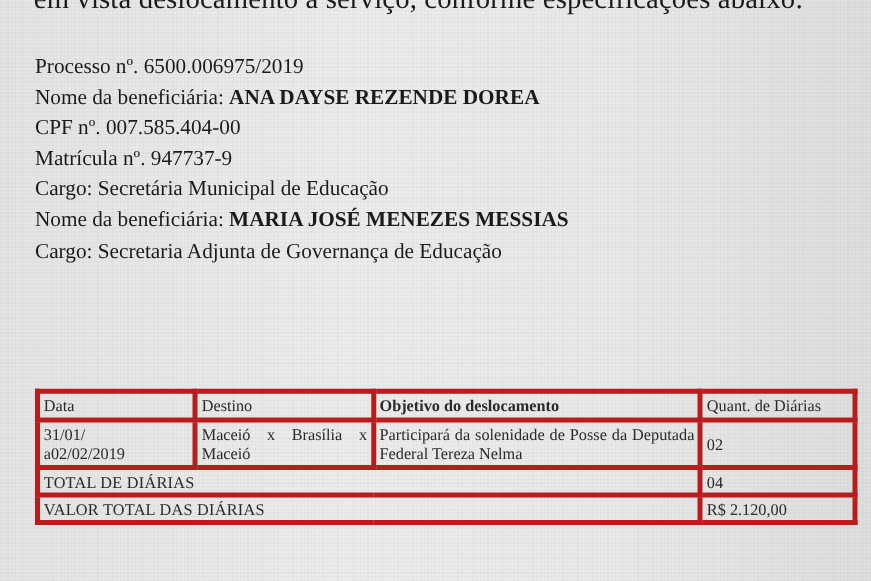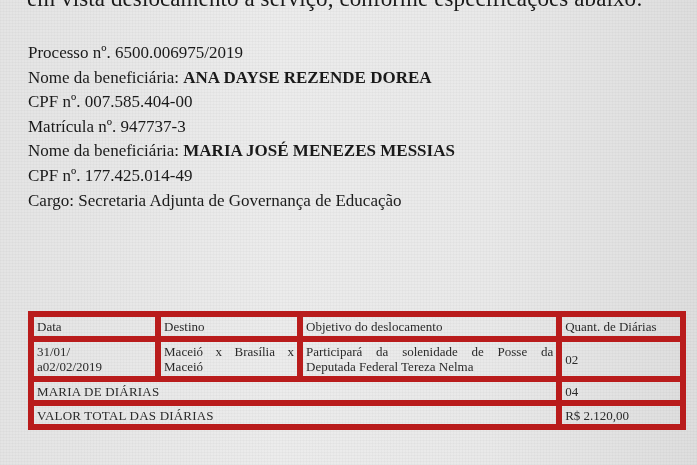--- a/index.html
+++ b/index.html
@@ -47,27 +47,27 @@
       position: absolute;
       left: 28px;
       top: 311px;
       width: 658px;
       border-collapse: collapse;
       font-size: 13px;
       line-height: 15px;
       color: #2a2a2a;
     }
     table.diarias td {
-      border: 6px solid #b91c1c;
+      border: 4px solid #b91c1c;
       padding: 1px 3px;
       vertical-align: middle;
     }
     .col-data { width: 119px; }
     .col-destino { width: 137px; }
-    .col-objetivo { width: 261px; }
+    .col-objetivo { width: 261px; font-weight: bold; }
     .col-quant { width: 117px; }
     .justify {
       text-align: justify;
       text-align-last: left;
       margin-top: 35px;
     }
     .hdr td { height: 17px; }
     .row-item td { height: 32px; }
     .row-total td { height: 16px; }
     .txt-upper { letter-spacing: 0.2px; }
@@ -84,28 +84,28 @@
     <span>Processo nº. </span><span>6500.006975/2019</span>
   </div>
 
   <div class="line">
     <span>Nome da beneficiária: </span><b>ANA DAYSE REZENDE DOREA</b>
   </div>
   <div class="line">
     <span>CPF nº. </span><span>007.585.404-00</span>
   </div>
   <div class="line">
-    <span>Matrícula nº. </span><span>947737-3</span>
+    <span>Matrícula nº. </span><span>947737-9</span>
+  </div>
+  <div class="line">
+    <span>Cargo: </span><span>Secretária Municipal de Educação</span>
   </div>
 
   <div class="line">
     <span>Nome da beneficiária: </span><b>MARIA JOSÉ MENEZES MESSIAS</b>
-  </div>
-  <div class="line">
-    <span>CPF nº. </span><span>177.425.014-49</span>
   </div>
   <div class="line">
     <span>Cargo: </span><span>Secretaria Adjunta de Governança de Educação</span>
   </div>
 </div>
 
 <table class="diarias">
   <tbody>
       <tr class="hdr">
     <td class="col-data">Data</td>
@@ -116,21 +116,21 @@
   <tr class="row-item">
     <td>
       <div>31/01/</div>
       <div>a02/02/2019</div>
     </td>
     <td class="justify">Maceió x Brasília x Maceió</td>
     <td class="justify">Participará da solenidade de Posse da Deputada Federal Tereza Nelma</td>
     <td>02</td>
   </tr>
   <tr class="row-total">
-    <td colspan="3" class="txt-upper">MARIA DE DIÁRIAS</td>
+    <td colspan="3" class="txt-upper">TOTAL DE DIÁRIAS</td>
     <td>04</td>
   </tr>
   <tr class="row-total">
     <td colspan="3" class="txt-upper">VALOR TOTAL DAS DIÁRIAS</td>
     <td>R$ 2.120,00</td>
   </tr>
 </tbody>
   </table>
 
 </body></html>

